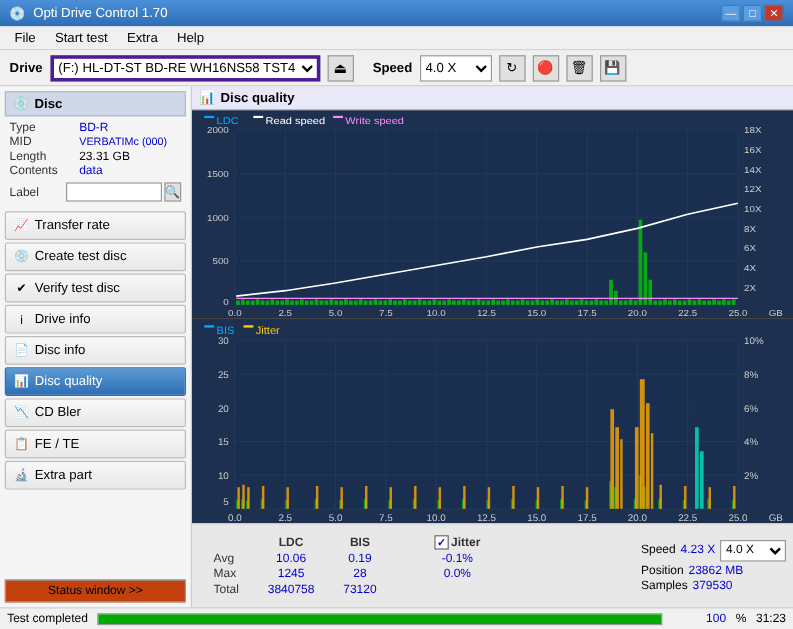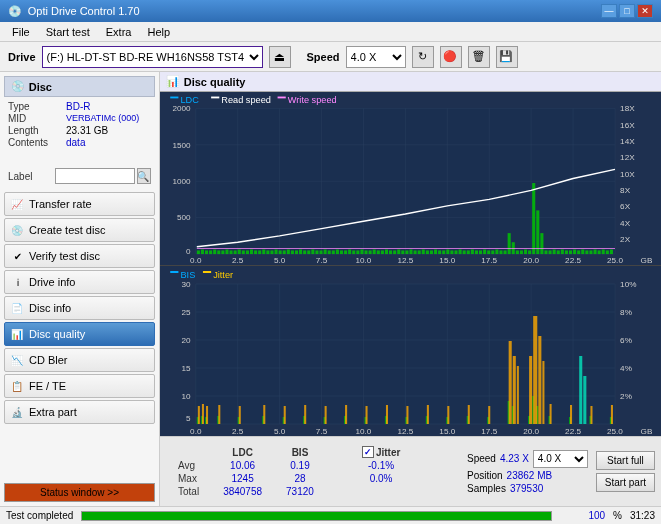--- a/index.html
+++ b/index.html
@@ -15,36 +15,36 @@
     
     .menu-bar { background: #f0f0f0; border-bottom: 1px solid #ccc; height: 20px; display: flex; align-items: center; padding: 0 4px; }
     .menu-item { padding: 2px 8px; font-size: 11px; cursor: pointer; }
     
     
     .main-layout { display: flex; height: calc(524px - 22px - 20px - 30px - 18px); }
     
     
     .drive-bar { background: #f0f0f0; border-bottom: 1px solid #ccc; height: 30px; display: flex; align-items: center; padding: 0 8px; gap: 6px; font-size: 11px; }
     .drive-label { font-weight: bold; }
-    .drive-select { height: 22px; font-size: 11px; border: 1px solid #4c1d95; background: white; min-width: 200px; }
+    .drive-select { height: 22px; font-size: 11px; border: 3px solid #4c1d95; background: white; min-width: 200px; }
     .eject-btn { width: 22px; height: 22px; background: #e0e0e0; border: 1px solid #999; display: flex; align-items: center; justify-content: center; cursor: pointer; font-size: 12px; }
     .speed-label { margin-left: 10px; font-weight: bold; }
     .speed-select { height: 22px; font-size: 11px; border: 1px solid #999; background: white; width: 60px; }
     .drive-action-btn { width: 22px; height: 22px; background: #e0e0e0; border: 1px solid #999; display: flex; align-items: center; justify-content: center; cursor: pointer; font-size: 11px; }
     
     
     .sidebar { width: 160px; min-width: 160px; background: #f5f5f5; border-right: 1px solid #ccc; display: flex; flex-direction: column; }
     .sidebar-section { padding: 4px; }
     .sidebar-section-title { background: #d0d8e8; padding: 3px 6px; font-weight: bold; font-size: 11px; display: flex; align-items: center; gap: 4px; border: 1px solid #b0b8c8; margin-bottom: 2px; }
     .disc-info-grid { padding: 2px 4px; font-size: 10px; }
     .disc-row { display: flex; margin-bottom: 1px; }
     .disc-key { width: 58px; color: #333; }
     .disc-val { color: #0000cc; flex: 1; }
     .disc-val.black { color: #000; }
-    .label-row { display: flex; align-items: center; gap: 2px; margin-top: 20px; }
+    .label-row { display: flex; align-items: center; gap: 2px; margin-top: 4px; }
     .label-input { width: 80px; height: 16px; border: 1px solid #999; font-size: 10px; padding: 0 2px; }
     .label-btn { width: 16px; height: 16px; background: #e0e0e0; border: 1px solid #999; display: flex; align-items: center; justify-content: center; cursor: pointer; font-size: 10px; }
     
     .sidebar-btn { display: flex; align-items: center; gap: 4px; padding: 4px 6px; border: 1px solid #bbb; background: linear-gradient(to bottom, #f8f8f8, #e8e8e8); margin-bottom: 2px; cursor: pointer; font-size: 11px; border-radius: 2px; }
     .sidebar-btn.active { background: linear-gradient(to bottom, #5b9bd5, #2e6db4); color: white; border-color: #2e6db4; }
     .sidebar-btn-icon { width: 14px; height: 14px; display: flex; align-items: center; justify-content: center; font-size: 10px; }
     
     .status-window-btn { margin: 4px; padding: 3px 6px; background: #c2410c; border: 1px solid #999; cursor: pointer; font-size: 10px; text-align: center; }
     
     
@@ -557,24 +557,20 @@
         <div class="speed-info-row">
           <span>Position</span>
           <span class="speed-val">23862 MB</span>
         </div>
         <div class="speed-info-row">
           <span>Samples</span>
           <span class="speed-val">379530</span>
         </div>
       </div>
 
-      <div class="action-btns">
-        <button class="action-btn">Start full</button>
-        <button class="action-btn">Start part</button>
-      </div>
     </div>
 
   </div>
 </div>
 
 <div class="status-bar">
   <span>Test completed</span>
   <div class="progress-bar-container">
     <div class="progress-bar-fill" style="width: 100%;"></div>
   </div>

